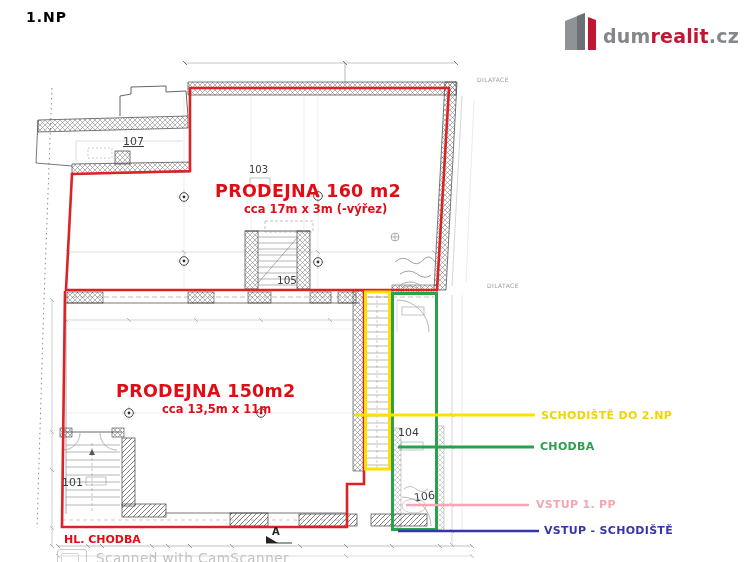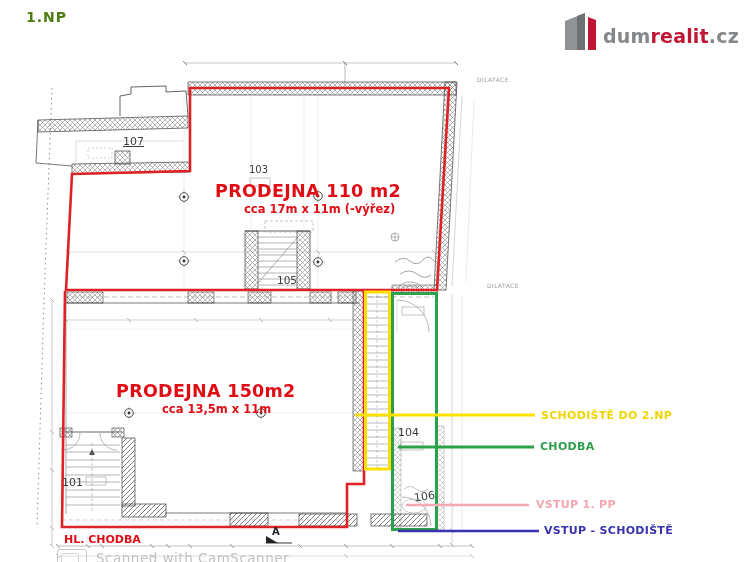--- a/index.html
+++ b/index.html
@@ -4,21 +4,21 @@
 <style>
   html,body{margin:0;padding:0;background:#ffffff;}
   #screen{position:relative;width:749px;height:562px;background:#fff;overflow:hidden;
           font-family:"DejaVu Sans","Liberation Sans",sans-serif;}
   #plan-svg{position:absolute;left:0;top:0;z-index:1;}
   .lbl{position:absolute;white-space:nowrap;z-index:2;line-height:1;}
   .red-note{color:#e00d15;font-weight:700;}
   .room-no{color:#3a3e42;font-weight:400;}
   .callout{font-weight:700;font-size:11px;letter-spacing:.3px;}
   .tiny{font-size:6px;color:#9aa0a4;letter-spacing:.4px;}
-  #title{left:26px;top:10px;font-size:14px;letter-spacing:1px;color:#4d7c0f;font-weight:700;}
+  #title{left:26px;top:10px;font-size:14px;letter-spacing:1px;color:#000000;font-weight:700;}
   #logo{position:absolute;right:10px;top:8px;z-index:2;display:flex;align-items:flex-end;gap:5px;}
   #logo .wordmark{font-size:19px;font-weight:700;letter-spacing:.2px;line-height:1;padding-bottom:4px;}
   #logo .g{color:#85888b;} #logo .r{color:#bf1733;}
   #watermark{position:absolute;left:96px;top:550px;font-size:13.5px;color:#c2c2c2;
              letter-spacing:.5px;z-index:3;font-weight:400;}
   #cs-box{position:absolute;left:57px;top:549px;width:28px;height:15px;border:1.5px solid #c9c9c9;
           border-radius:3px;z-index:3;}
   #cs-box .inner{position:absolute;left:3px;top:3px;width:16px;height:12px;border:1.5px solid #d4d4d4;border-radius:2px;}
 </style>
 </head>
@@ -190,22 +190,22 @@
 
   <div id="logo">
     <svg width="34" height="42" viewBox="0 0 34 42">
       <polygon points="1,13 21,5 21,42 1,42" fill="#8f9396"></polygon>
       <polygon points="13,8 21,5 21,42 13,42" fill="#6d7174"></polygon>
       <polygon points="24,9 32,12 32,42 24,42" fill="#bf1733"></polygon>
     </svg>
     <div class="wordmark"><span class="g">dum</span><span class="r">realit</span><span class="g">.cz</span></div>
   </div>
 
-  <div class="lbl red-note" style="left:215px;top:183px;font-size:17.5px;letter-spacing:.3px;">PRODEJNA 110 m2</div>
-  <div class="lbl red-note" style="left:244px;top:204px;font-size:11.5px;">cca 17m x 11m (-výřez)</div>
+  <div class="lbl red-note" style="left:215px;top:183px;font-size:17.5px;letter-spacing:.3px;">PRODEJNA 160 m2</div>
+  <div class="lbl red-note" style="left:244px;top:204px;font-size:11.5px;">cca 17m x 3m (-výřez)</div>
   <div class="lbl red-note" style="left:116px;top:383px;font-size:17.5px;letter-spacing:.3px;">PRODEJNA 150m2</div>
   <div class="lbl red-note" style="left:162px;top:404px;font-size:11.5px;">cca 13,5m x 11m</div>
   <div class="lbl red-note" style="left:64px;top:534px;font-size:11px;">HL. CHODBA</div>
 
   <div class="lbl room-no" style="left:123px;top:136px;font-size:11px;text-decoration:underline;">107</div>
   <div class="lbl room-no" style="left:249px;top:165px;font-size:10px;">103</div>
   <div class="lbl room-no" style="left:277px;top:275px;font-size:10.5px;">105</div>
   <div class="lbl room-no" style="left:398px;top:427px;font-size:11px;">104</div>
   <div class="lbl room-no" style="left:414px;top:491px;font-size:11px;transform:rotate(-8deg);">106</div>
   <div class="lbl room-no" style="left:62px;top:477px;font-size:11px;">101</div>

